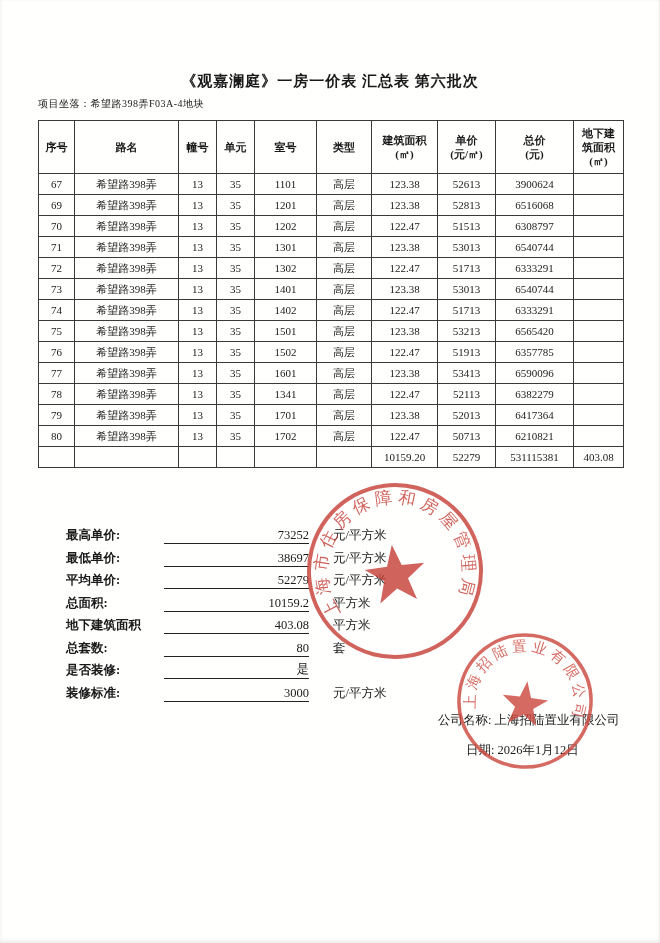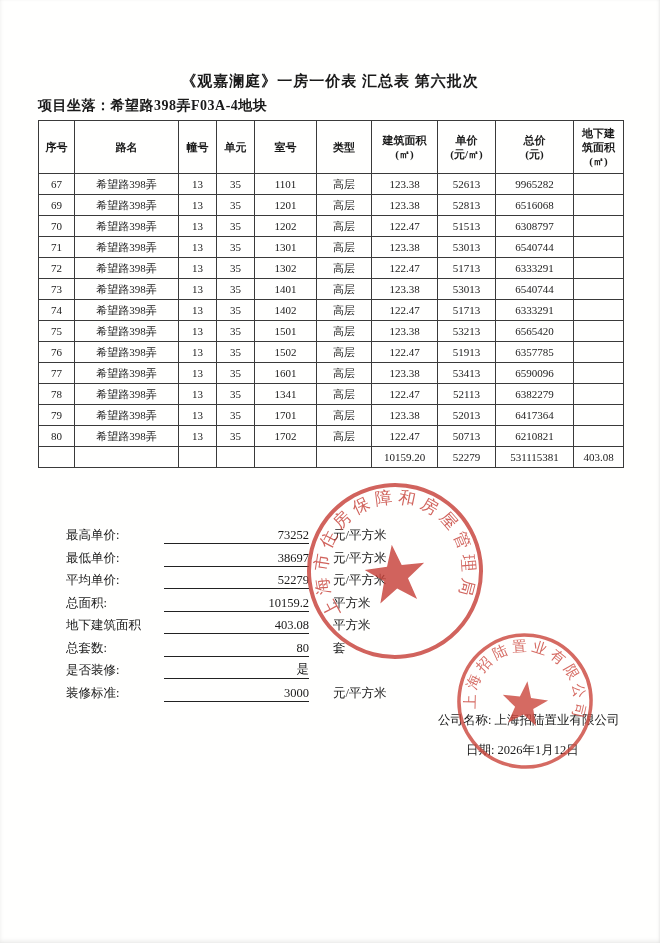--- a/index.html
+++ b/index.html
@@ -8,38 +8,38 @@
     background:#fffffe; overflow:hidden;
     font-family:"Liberation Serif", serif; color:#1a1a1a;
     box-shadow: inset 0 -2px 4px rgba(0,0,0,.08), inset -1px 0 2px rgba(0,0,0,.04);
   }
   .doc-title {
     position:absolute; top:72px; left:0; width:100%;
     text-align:center; font-size:15px; font-weight:bold; letter-spacing:1px;
   }
   .doc-subtitle {
     position:absolute; top:97px; left:38px;
-    font-size:14px; font-weight:bold; letter-spacing:0.5px;
+    font-size:10px; font-weight:normal; letter-spacing:0.5px;
   }
   table.price-table {
     position:absolute; top:120px; left:38px; width:585px;
     border-collapse:collapse; table-layout:fixed; font-size:11px;
   }
   .price-table th, .price-table td {
     border:1px solid #3a3a3a; text-align:center; padding:0 2px;
     overflow:hidden; white-space:nowrap;
   }
   .price-table thead th { height:52px; font-weight:bold; line-height:1.3; }
   .price-table tbody td { height:20px; }
   .col1{width:36px}.col2{width:104px}.col3{width:38px}.col4{width:38px}.col5{width:62px}
   .col6{width:55px}.col7{width:66px}.col8{width:58px}.col9{width:78px}.col10{width:50px}
 
   .summary { position:absolute; left:66px; top:527px; font-size:12.5px; }
   .sum-row { height:17px; margin-bottom:5.5px; display:flex; align-items:flex-end; }
-  .sum-label { font-weight:normal; width:98px; white-space:nowrap; }
+  .sum-label { font-weight:bold; width:98px; white-space:nowrap; }
   .sum-value { width:145px; text-align:right; border-bottom:1px solid #222; white-space:nowrap; }
   .sum-unit { margin-left:24px; white-space:nowrap; }
 
   .company { position:absolute; left:438px; top:712px; font-size:12.5px; }
   .company .line2 { margin-left:28px; margin-top:13px; }
 
   .stamp { position:absolute; opacity:0.82; pointer-events:none; }
   .stamp-gov { left:300px; top:476px; transform:rotate(-7deg); }
   .stamp-co  { left:450px; top:626px; transform:rotate(7deg); }
 </style>
@@ -109,21 +109,21 @@
     <tbody>
         <tr>
           <td>67</td>
           <td>希望路398弄</td>
           <td>13</td>
           <td>35</td>
           <td>1101</td>
           <td>高层</td>
           <td>123.38</td>
           <td>52613</td>
-          <td>9965282</td>
+          <td>3900624</td>
           <td></td>
         </tr>
         <tr>
           <td>69</td>
           <td>希望路398弄</td>
           <td>13</td>
           <td>35</td>
           <td>1201</td>
           <td>高层</td>
           <td>123.38</td>

